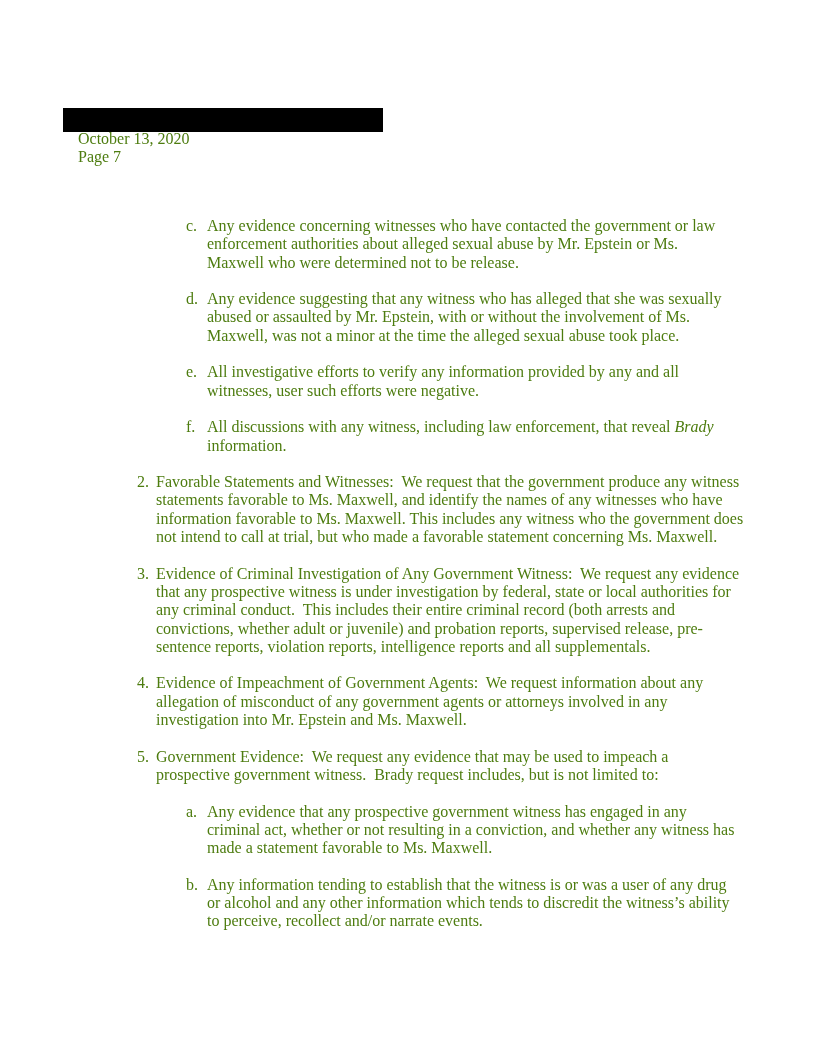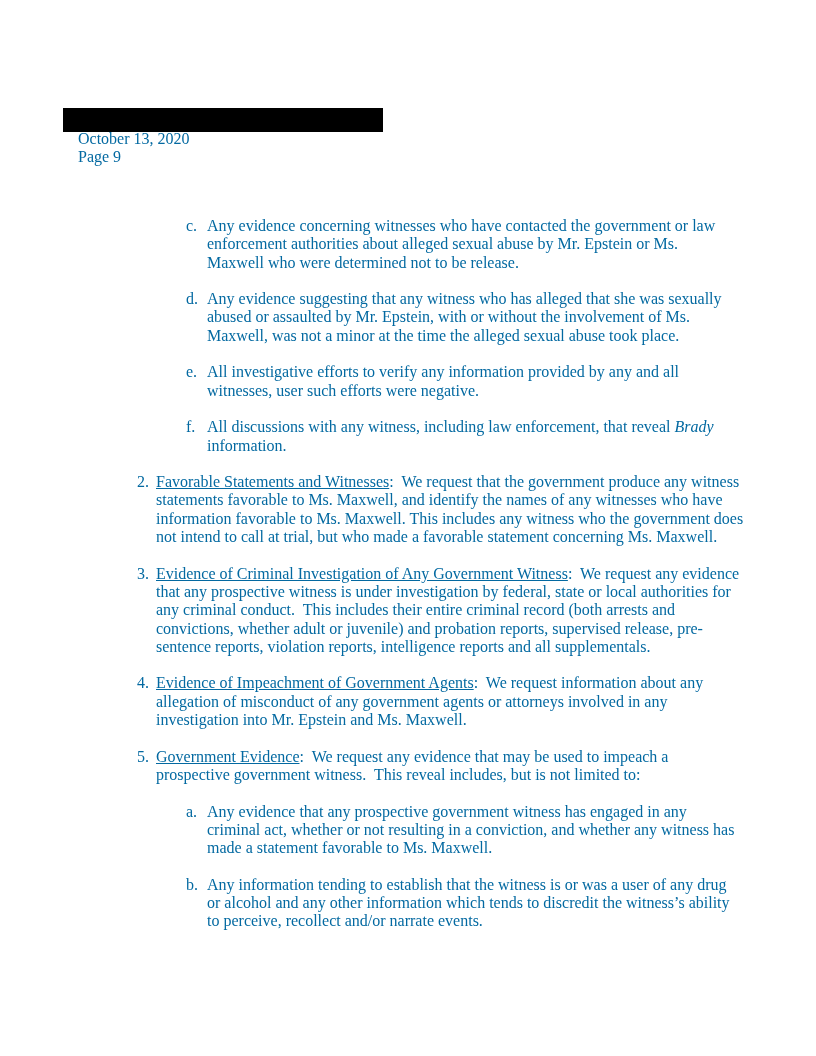--- a/index.html
+++ b/index.html
@@ -1,21 +1,21 @@
 <!DOCTYPE html>
 <html><head>
 <meta charset="utf-8">
 <style>
   html, body { margin: 0; padding: 0; background: #ffffff; }
   .page {
     position: relative;
     width: 816px;
     height: 1056px;
     background: #ffffff;
-    color: #0369a1;
+    color: #4d7c0f;
     font-family: "Liberation Serif", "DejaVu Serif", serif;
     font-size: 16px;
     line-height: 18.3px;
     overflow: hidden;
   }
   .redaction-bar {
     position: absolute;
     left: 63px;
     top: 108px;
     width: 320px;
@@ -51,38 +51,37 @@
   }
   .let-item .marker {
     flex: 0 0 21px;
     white-space: pre;
   }
   .item-text {
     flex: 1 1 auto;
     white-space: pre-wrap;
   }
   .heading-underline {
-    text-decoration: underline;
     text-align: right;
   }
   .italic {
     font-style: italic;
     margin-top: 40px;
   }
 </style>
 </head>
 <body>
 
 <div class="page">
 
   <div class="redaction-bar"></div>
 
   <div class="header-block">
     <div>October 13, 2020</div>
-    <div>Page 9</div>
+    <div>Page 7</div>
   </div>
 
   <div class="content">
 
     <div class="let-item">
       <span class="marker">c.</span>
       <span class="item-text">Any evidence concerning witnesses who have contacted the government or law enforcement authorities about alleged sexual abuse by Mr. Epstein or Ms. Maxwell who were determined not to be release.</span>
     </div>
 
     <div class="let-item">
@@ -110,21 +109,21 @@
       <span class="item-text"><span class="heading-underline">Evidence of Criminal Investigation of Any Government Witness</span><span>:  </span><span>We request any evidence that any prospective witness is under investigation by federal, state or local authorities for any criminal conduct.  This includes their entire criminal record (both arrests and convictions, whether adult or juvenile) and probation reports, supervised release, pre-sentence reports, violation reports, intelligence reports and all supplementals.</span></span>
     </div>
 
     <div class="num-item">
       <span class="marker">4.</span>
       <span class="item-text"><span class="heading-underline">Evidence of Impeachment of Government Agents</span><span>:  </span><span>We request information about any allegation of misconduct of any government agents or attorneys involved in any investigation into Mr. Epstein and Ms. Maxwell.</span></span>
     </div>
 
     <div class="num-item">
       <span class="marker">5.</span>
-      <span class="item-text"><span class="heading-underline">Government Evidence</span><span>:  </span><span>We request any evidence that may be used to impeach a prospective government witness.  This reveal includes, but is not limited to:</span></span>
+      <span class="item-text"><span class="heading-underline">Government Evidence</span><span>:  </span><span>We request any evidence that may be used to impeach a prospective government witness.  Brady request includes, but is not limited to:</span></span>
     </div>
 
     <div class="let-item">
       <span class="marker">a.</span>
       <span class="item-text">Any evidence that any prospective government witness has engaged in any criminal act, whether or not resulting in a conviction, and whether any witness has made a statement favorable to Ms. Maxwell.</span>
     </div>
 
     <div class="let-item">
       <span class="marker">b.</span>
       <span class="item-text">Any information tending to establish that the witness is or was a user of any drug or alcohol and any other information which tends to discredit the witness’s ability to perceive, recollect and/or narrate events.</span>

